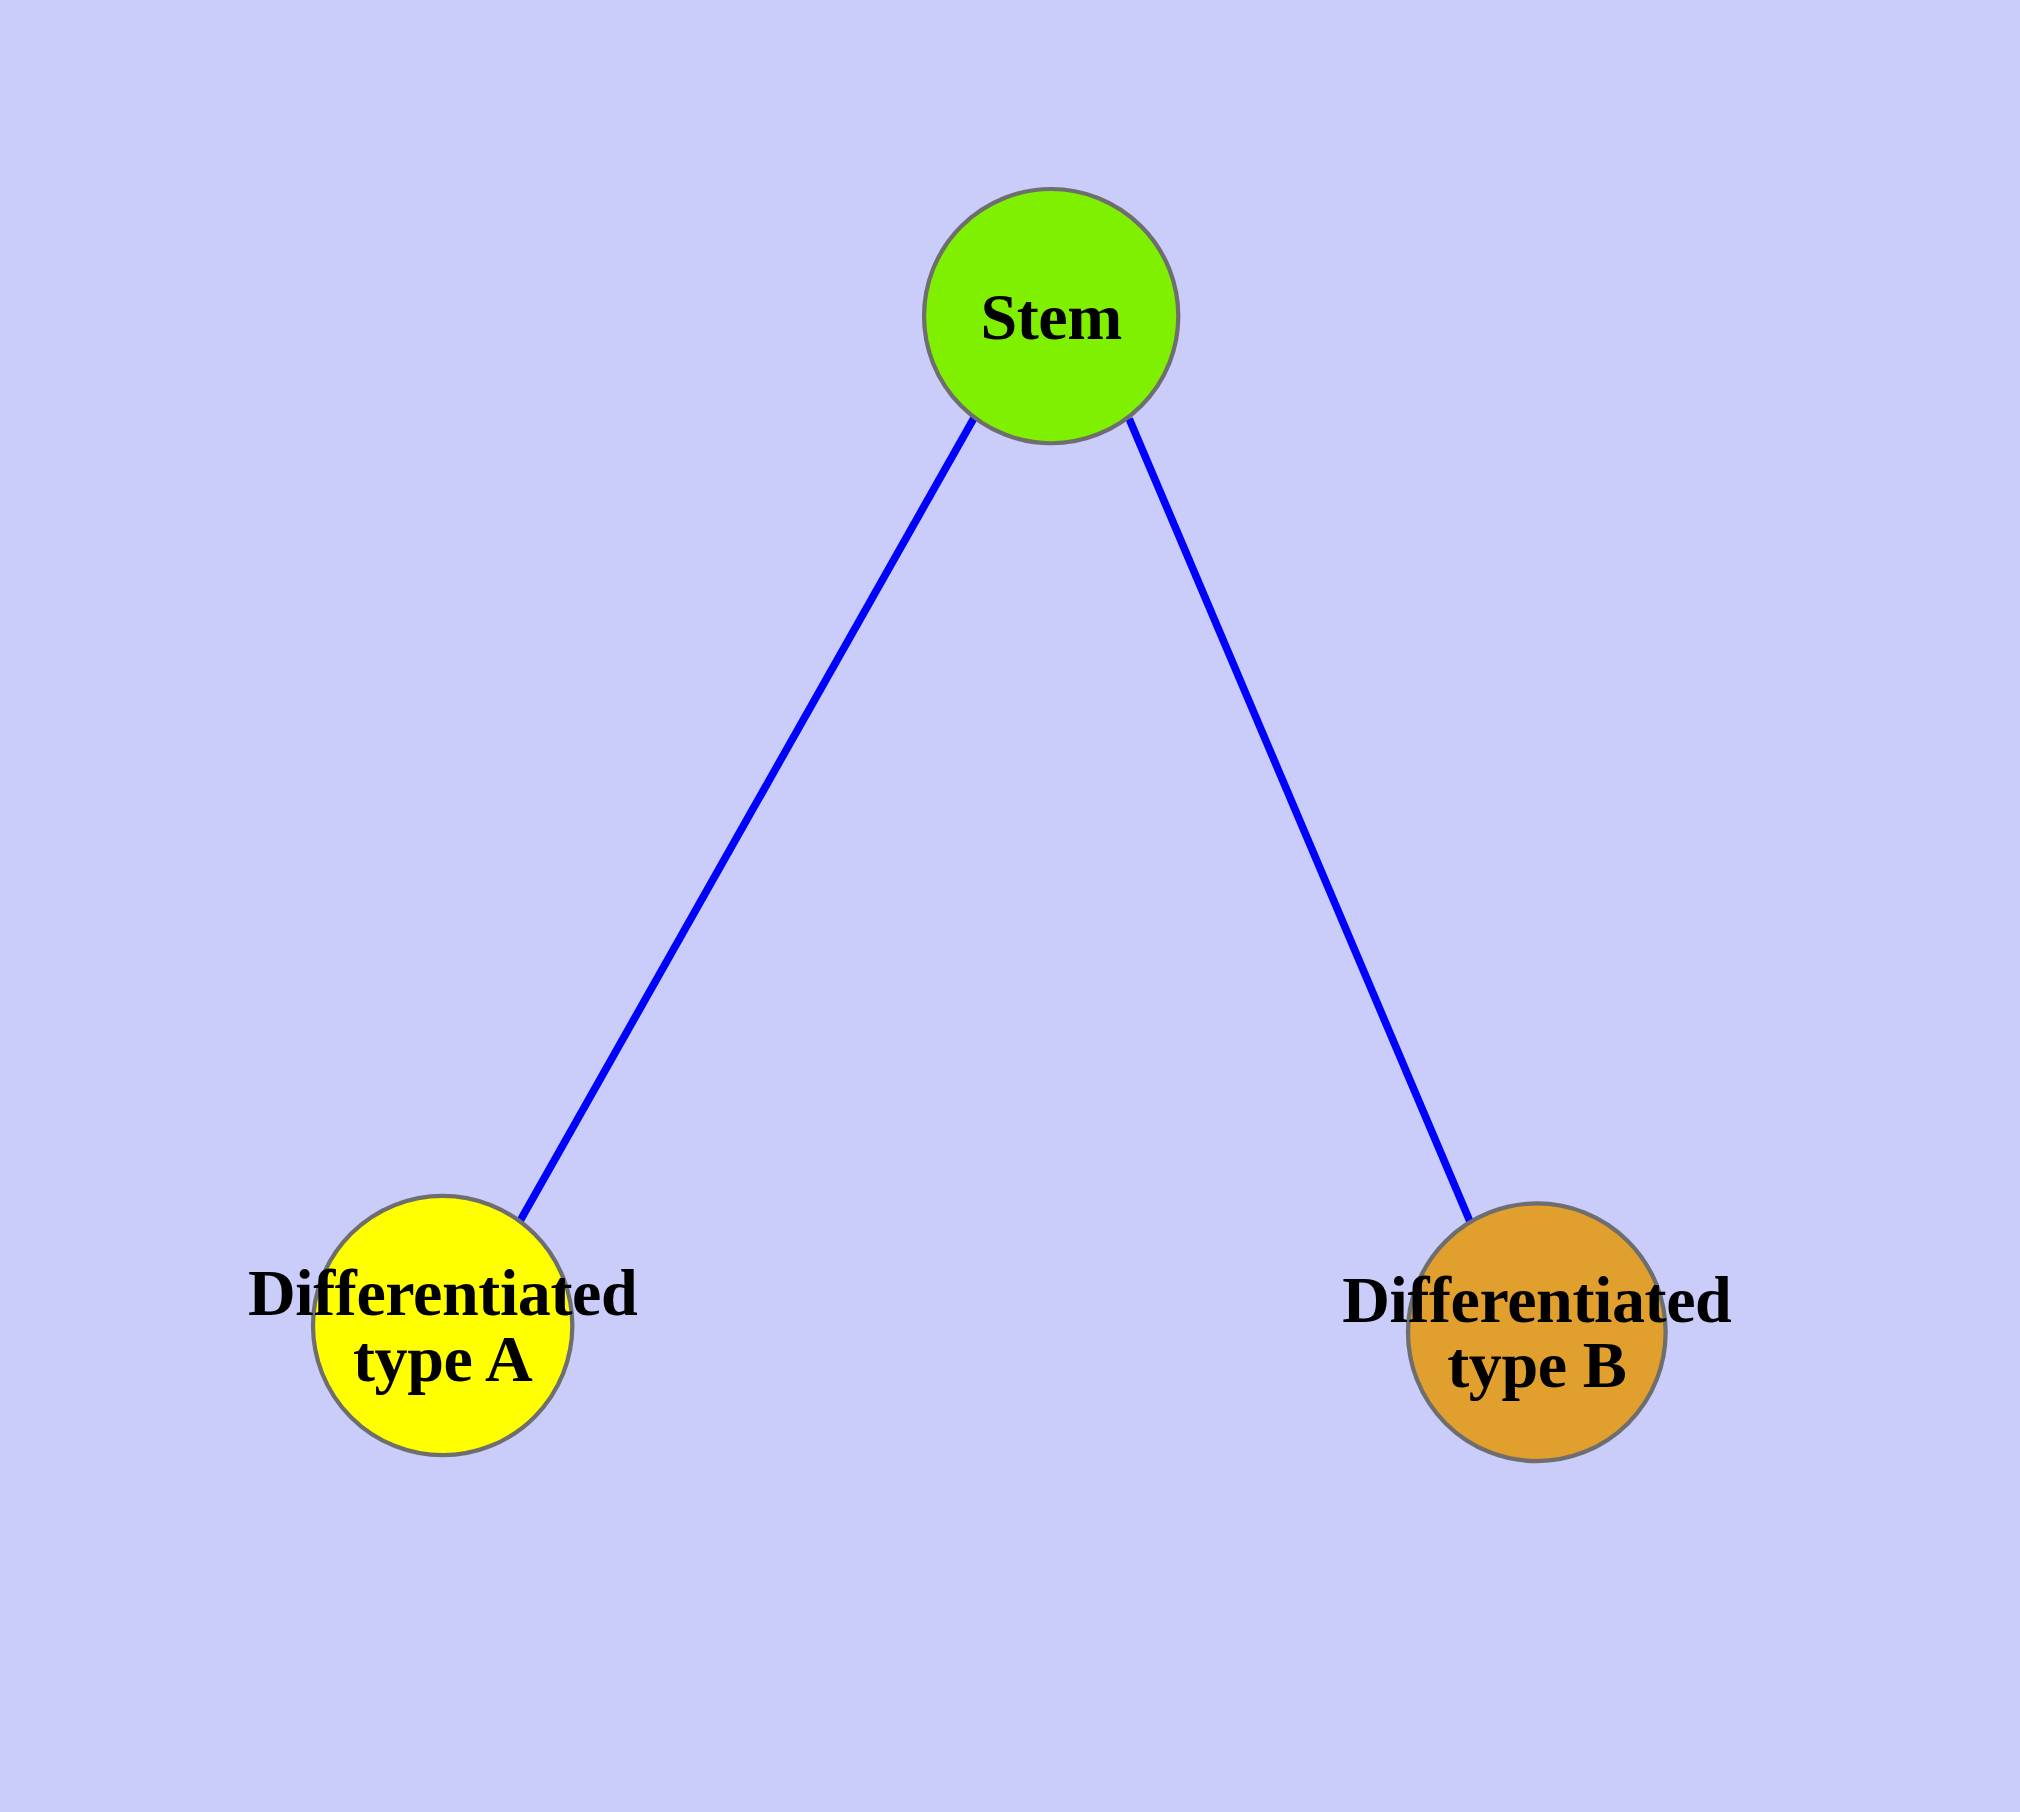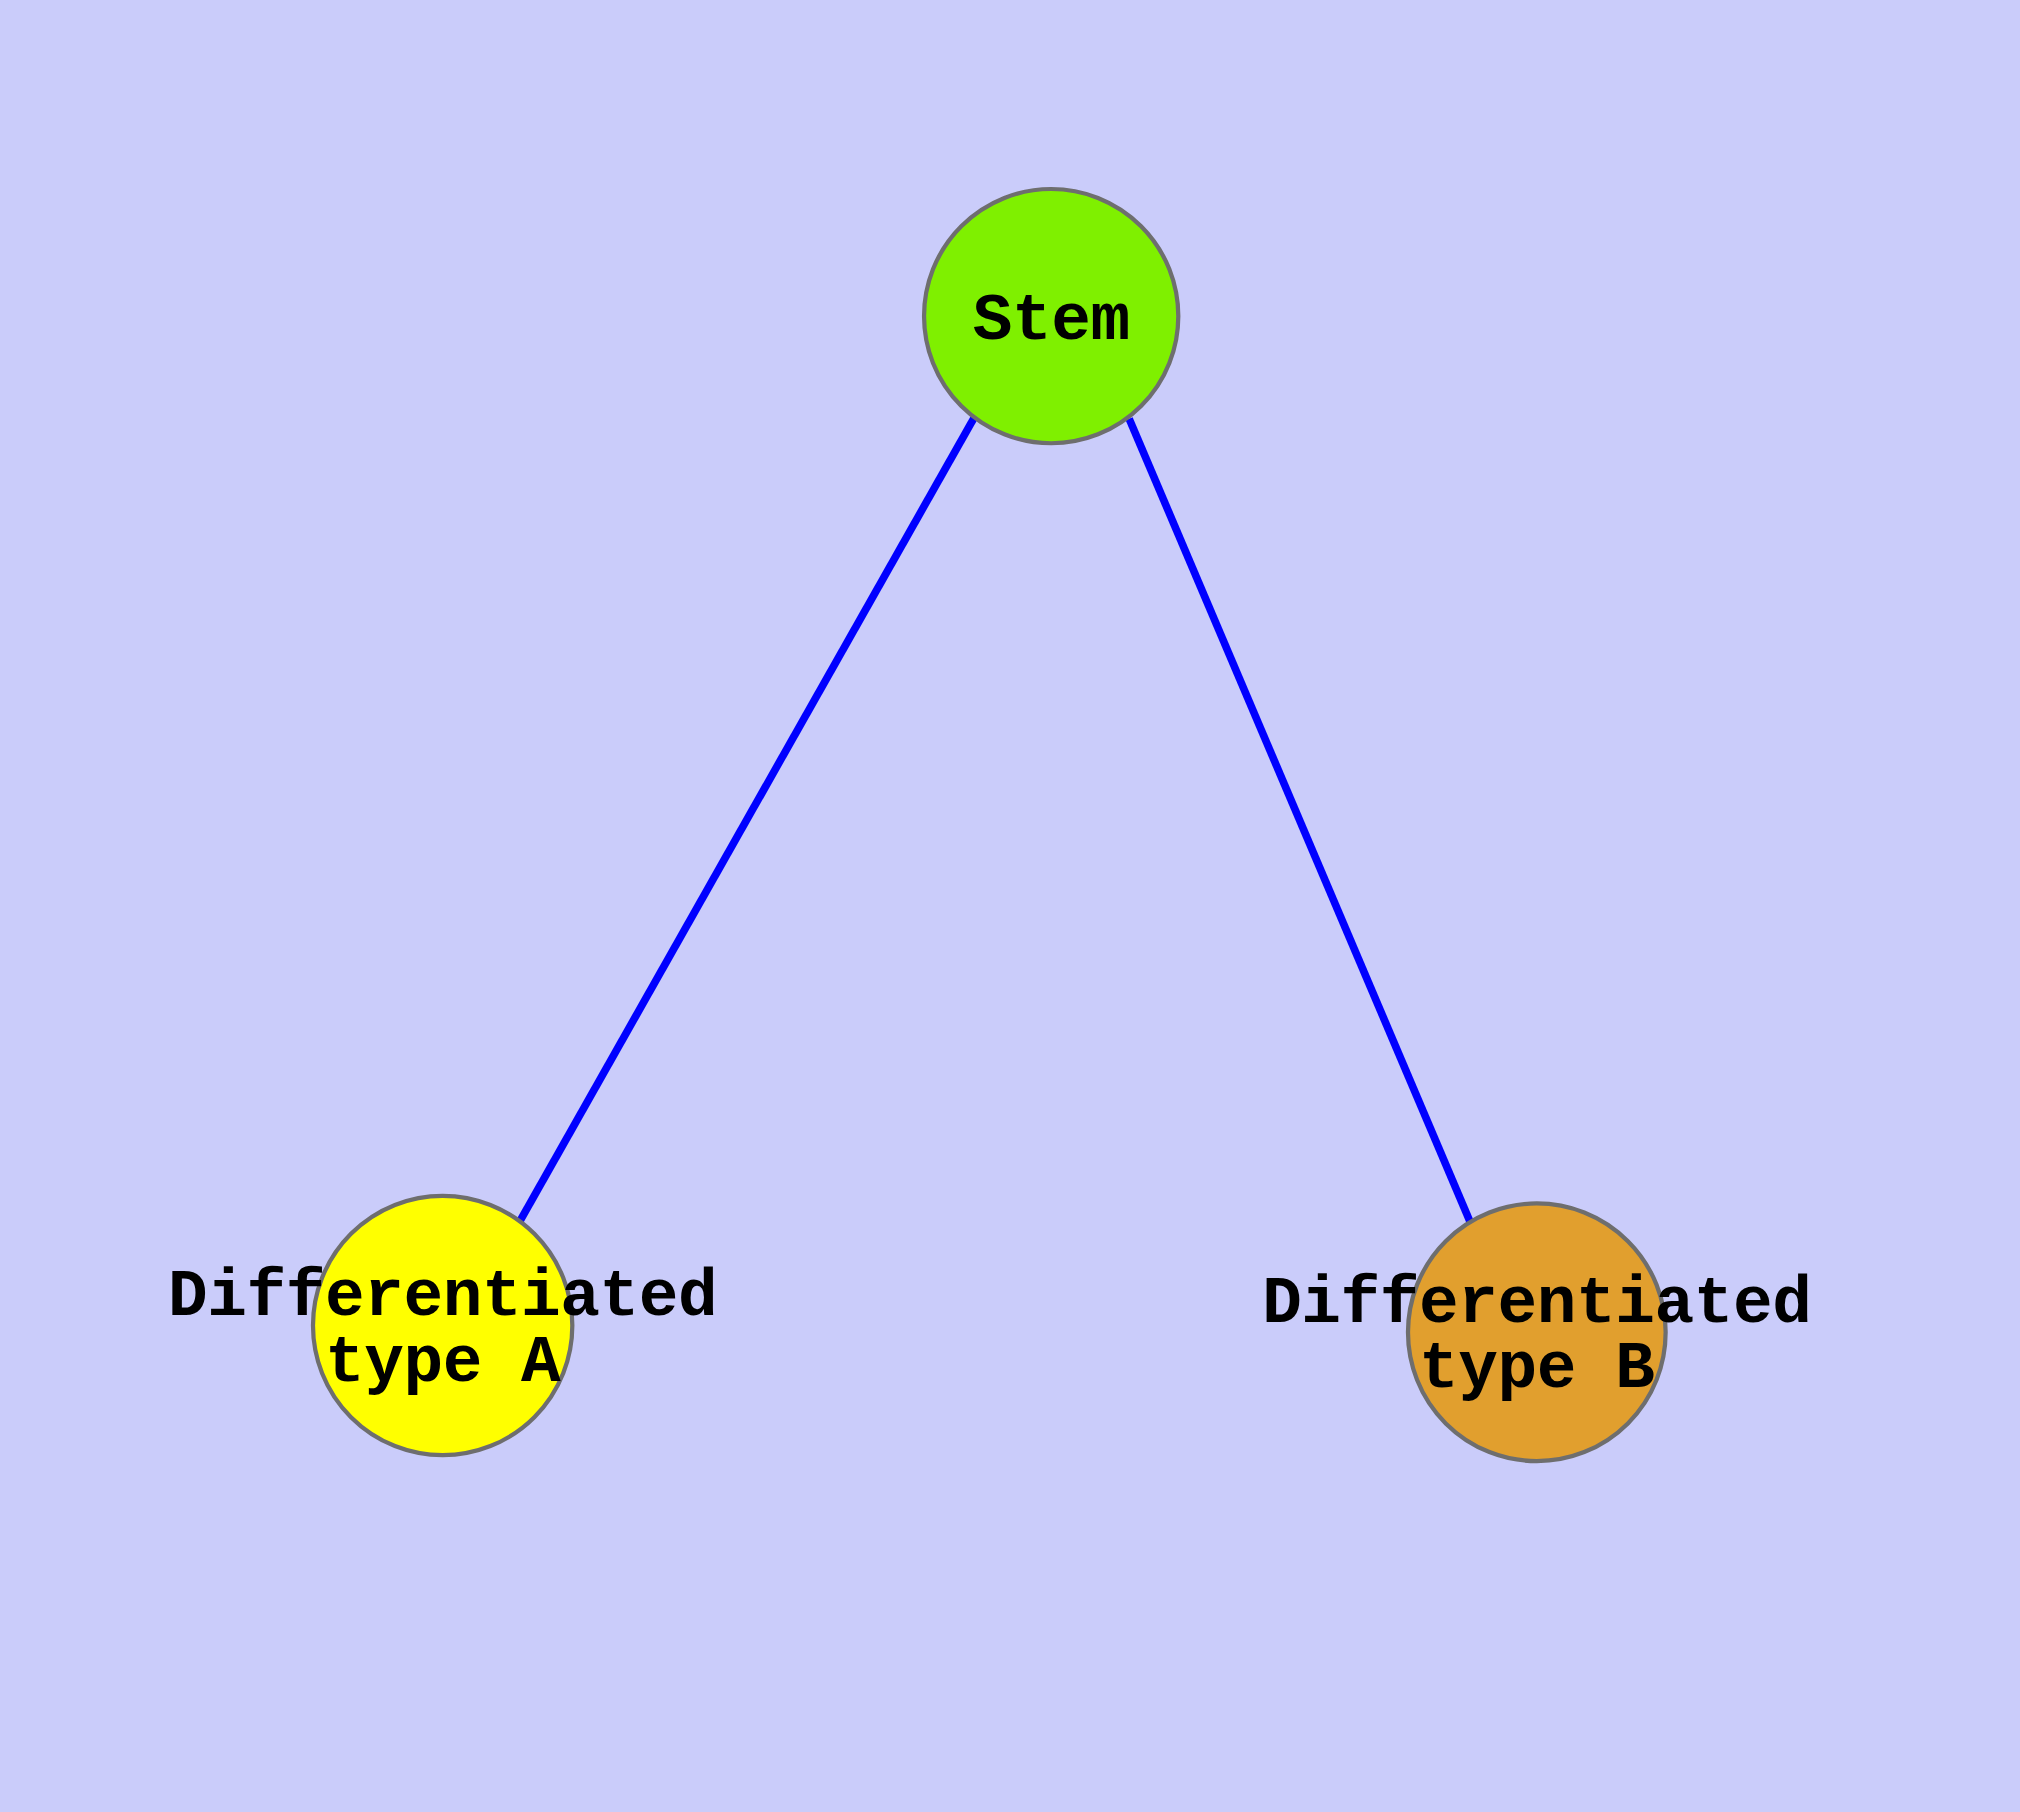--- a/index.html
+++ b/index.html
@@ -6,21 +6,21 @@
   html, body {
     margin: 0;
     padding: 0;
     background: #CACCFA;
   }
   #stage {
     position: relative;
     width: 1952px;
     height: 1812px;
     overflow: hidden;
-    font-family: Liberation Mono, monospace;
+    font-family: Liberation Serif, serif;
   }
   #graph-svg {
     position: absolute;
     left: 0;
     top: 0;
     width: 2021px;
     height: 1812px;
     display: block;
   }
   .node-label {

